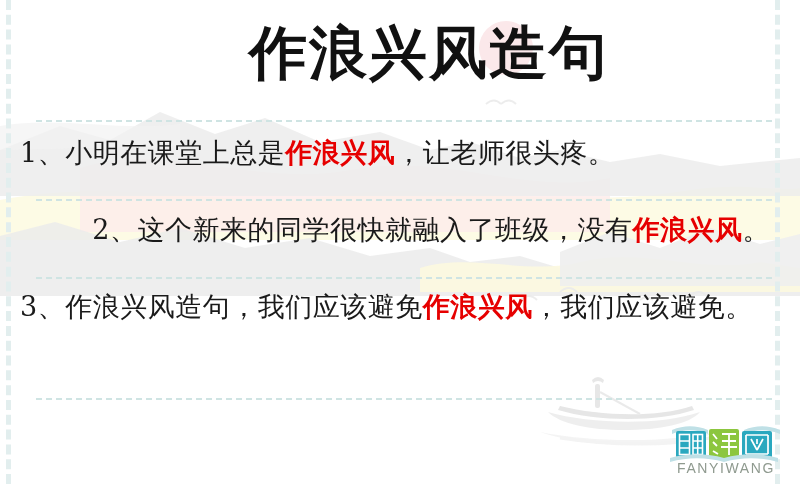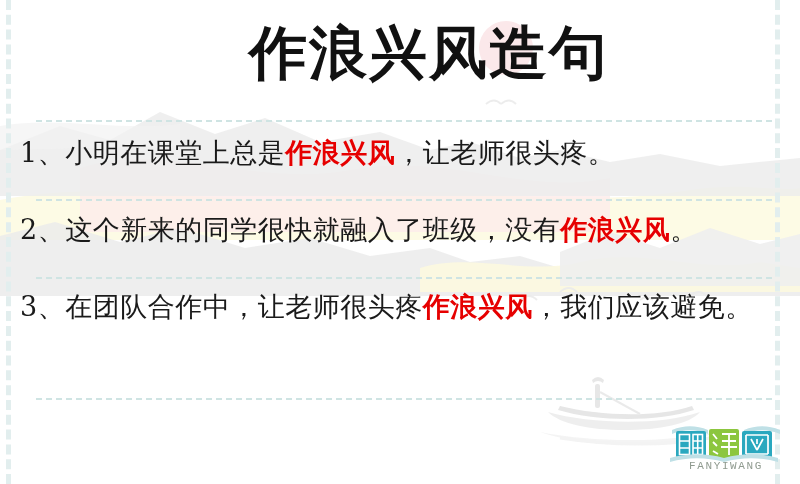--- a/index.html
+++ b/index.html
@@ -76,41 +76,41 @@
     font-size: 27px;
     line-height: 42px;
     color: #1a1a1a;
     letter-spacing: 0.5px;
   }
   .sentence .idiom {
     color: #e60000;
     font-weight: bold;
   }
   .s1 { position: absolute; top: 0px;  left: 6px; width: 750px; }
-  .s2 { position: absolute; top: 77px; left: 6px; width: 750px; }
+  .s2 { position: absolute; top: 77px; left: 6px; width: 750px; text-align: right; }
   .s3 { position: absolute; top: 154px; left: 6px; width: 752px; }
 
   
   .logo {
     position: absolute;
     left: 668px;
     top: 424px;
     width: 116px;
     height: 52px;
     z-index: 4;
   }
   .logo svg { display: block; }
   .logo-caption {
     position: absolute;
     left: 0;
     top: 36px;
     width: 116px;
     text-align: center;
-    font-family: Liberation Mono, monospace;
-    font-size: 11px;
+    font-family: Liberation Sans, sans-serif;
+    font-size: 14px;
     letter-spacing: 1.6px;
     color: #8f9a8f;
   }
 </style>
 </head>
 <body>
 
 <div id="page">
 
   <div class="bg-art">
@@ -167,21 +167,21 @@
 
     <div class="sentence s1">
       <span>1、</span><span>小明在课堂上总是</span><span class="idiom">作浪兴风</span><span>，让老师很头疼。</span>
     </div>
 
     <div class="sentence s2">
       <span>2、</span><span>这个新来的同学很快就融入了班级，没有</span><span class="idiom">作浪兴风</span><span>。</span>
     </div>
 
     <div class="sentence s3">
-      <span>3、</span><span>在团队合作中，让老师很头疼</span><span class="idiom">作浪兴风</span><span>，我们应该避免。</span>
+      <span>3、</span><span>作浪兴风造句，我们应该避免</span><span class="idiom">作浪兴风</span><span>，我们应该避免。</span>
     </div>
 
   </div>
 
   <div class="logo">
     <svg width="116" height="40" viewBox="0 0 116 40" xmlns="http://www.w3.org/2000/svg">
 
       <path d="M4,6 C16,1 28,1 40,6 L40,10 C28,5 16,5 4,10 Z" fill="#bfe0e6"></path>
       <path d="M76,6 C88,1 100,1 112,6 L112,10 C100,5 88,5 76,10 Z" fill="#bfe0e6"></path>
 

